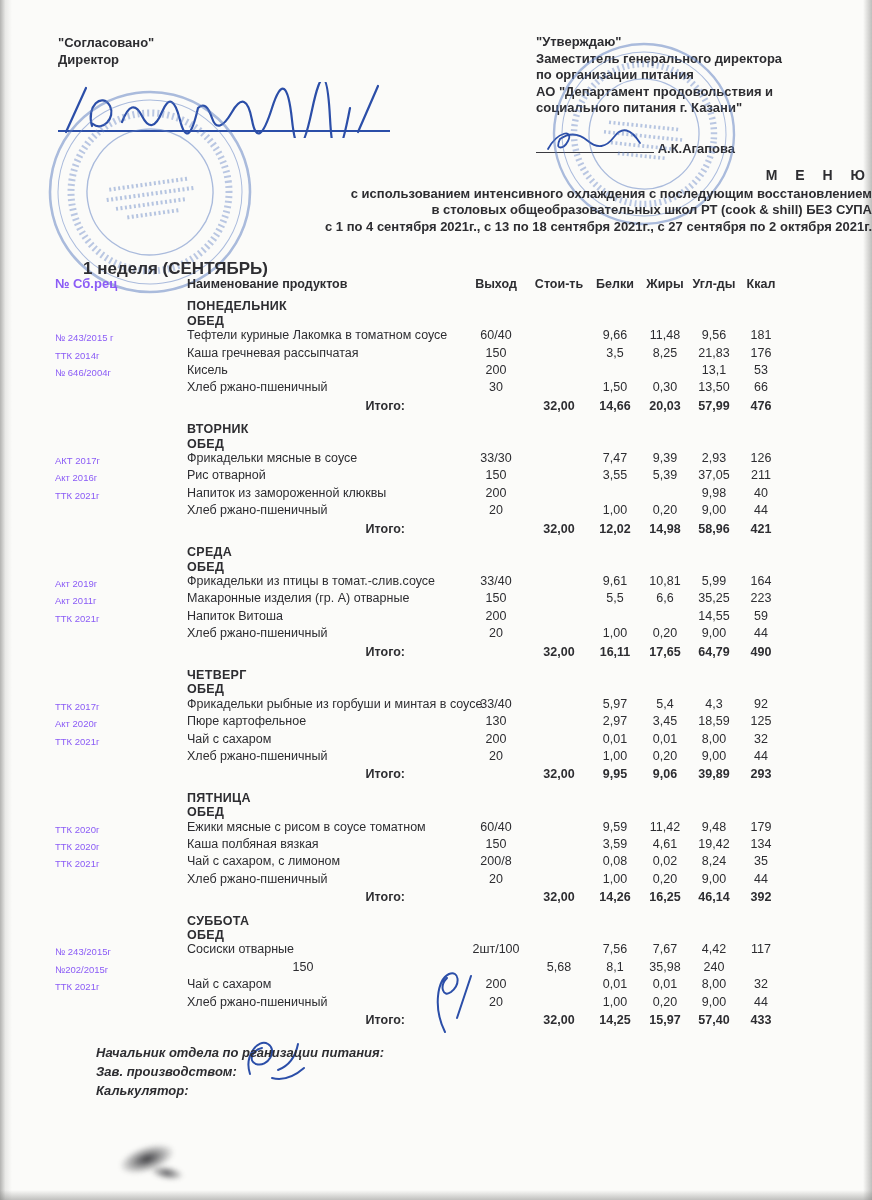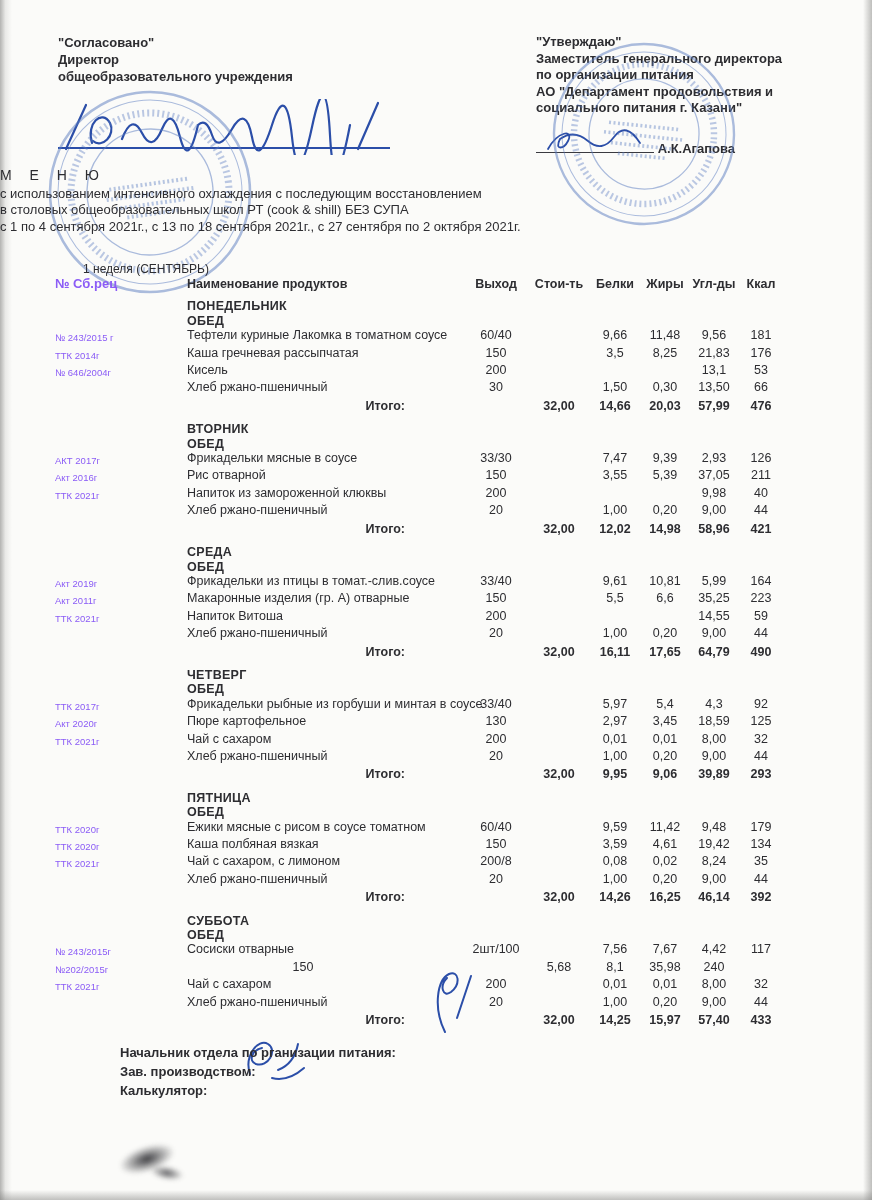--- a/index.html
+++ b/index.html
@@ -30,59 +30,58 @@
   .approve-sign { margin-top:24px; white-space:nowrap; position:relative; }
   .approve-sign .uline { display:inline-block; width:118px; border-bottom:1.6px solid #3a3a40; vertical-align:baseline; }
   .approve-sign svg { position:absolute; left:8px; top:-14px; color:var(--ink); }
 
   
   .stamp { position:absolute; color:var(--stamp); opacity:.5; pointer-events:none; }
   .stamp-left  { left:44px;  top:86px; transform:rotate(-8deg); }
   .stamp-right { left:548px; top:38px; transform:rotate(6deg); }
 
   
-  .title-block { text-align:left; font-weight:400; font-size:13px; line-height:16.5px; margin-top:10px; position:relative; z-index:2; }
+  .title-block { text-align:right; font-weight:700; font-size:13px; line-height:16.5px; margin-top:10px; position:relative; z-index:2; }
   .menu-heading { font-size:14px; letter-spacing:7px; margin-bottom:2px; }
 
   
   .menu-table { margin:26px 30px 0 55px; font-size:12.5px; position:relative; z-index:2; }
-  .week-label { font-weight:400; font-size:12px; padding-left:28px; line-height:16px; }
+  .week-label { font-weight:700; font-size:17px; padding-left:28px; line-height:16px; }
   .trow { display:grid; grid-template-columns:88px 320px 66px 60px 52px 48px 50px 44px; line-height:14.4px; }
   .head-row { font-weight:700; }
   .c-rec { font-size:9.5px; color:#8b5cf6; padding-top:3px; white-space:nowrap; }
   .head-row .c-rec { font-size:13px; padding-top:0; }
   .c-name { white-space:nowrap;padding-left:44px; }
   .c-out,.c-cost,.c-protein,.c-fat,.c-carb,.c-kcal { text-align:center; white-space:nowrap; }
   .day { margin-top:5px; }
   .day-row .c-name, .meal-row .c-name { font-weight:700; letter-spacing:.3px; }
   .day-row { margin-top:8px; }
   .total-row { font-weight:700; margin-top:4px; margin-bottom:9px; }
   .total-row .c-name { text-align:right; padding-right:58px; }
 
   
-  .footer-block { margin:16px 0 0 120px; font-weight:700; font-size:13px; line-height:19px; position:relative; z-index:2; }
+  .footer-block { margin:16px 0 0 96px; font-weight:700; font-size:13px; line-height:19px; position:relative; z-index:2;font-style:italic; }
   .foot-sig1 { position:absolute; left:415px; top:966px; color:var(--ink); }
   .foot-sig2 { position:absolute; left:238px; top:1032px; color:var(--ink); }
 </style>
 </head>
 <body>
 
 <div class="sheet">
 
   <div class="edge-left"></div>
   <div class="edge-right"></div>
   <div class="edge-bottom"></div>
   <div class="smudge1"></div>
   <div class="smudge2"></div>
 
   <div class="topbar">
     <div class="agree-block">
       <div>"Согласовано"</div>
       <div>Директор</div>
-      <div>общеобразовательного учреждения</div>
       <div class="sig-area">
         <svg width="330" height="56" viewBox="0 0 330 56">
           <g fill="none" stroke="currentColor" stroke-width="2.2" stroke-linecap="round">
             <path d="M8,50 L28,6"></path>
             <path d="M34,44 C28,24 44,10 52,24 C58,36 44,50 35,42"></path>
             <path d="M64,40 Q74,14 84,34 T104,30 T122,38 T140,26 Q148,18 154,36 T174,30 T194,38 T214,26 T234,38 T254,28 T272,36 T292,26"></path>
             <path d="M300,50 L320,4"></path>
           </g>
         </svg>
       </div>

